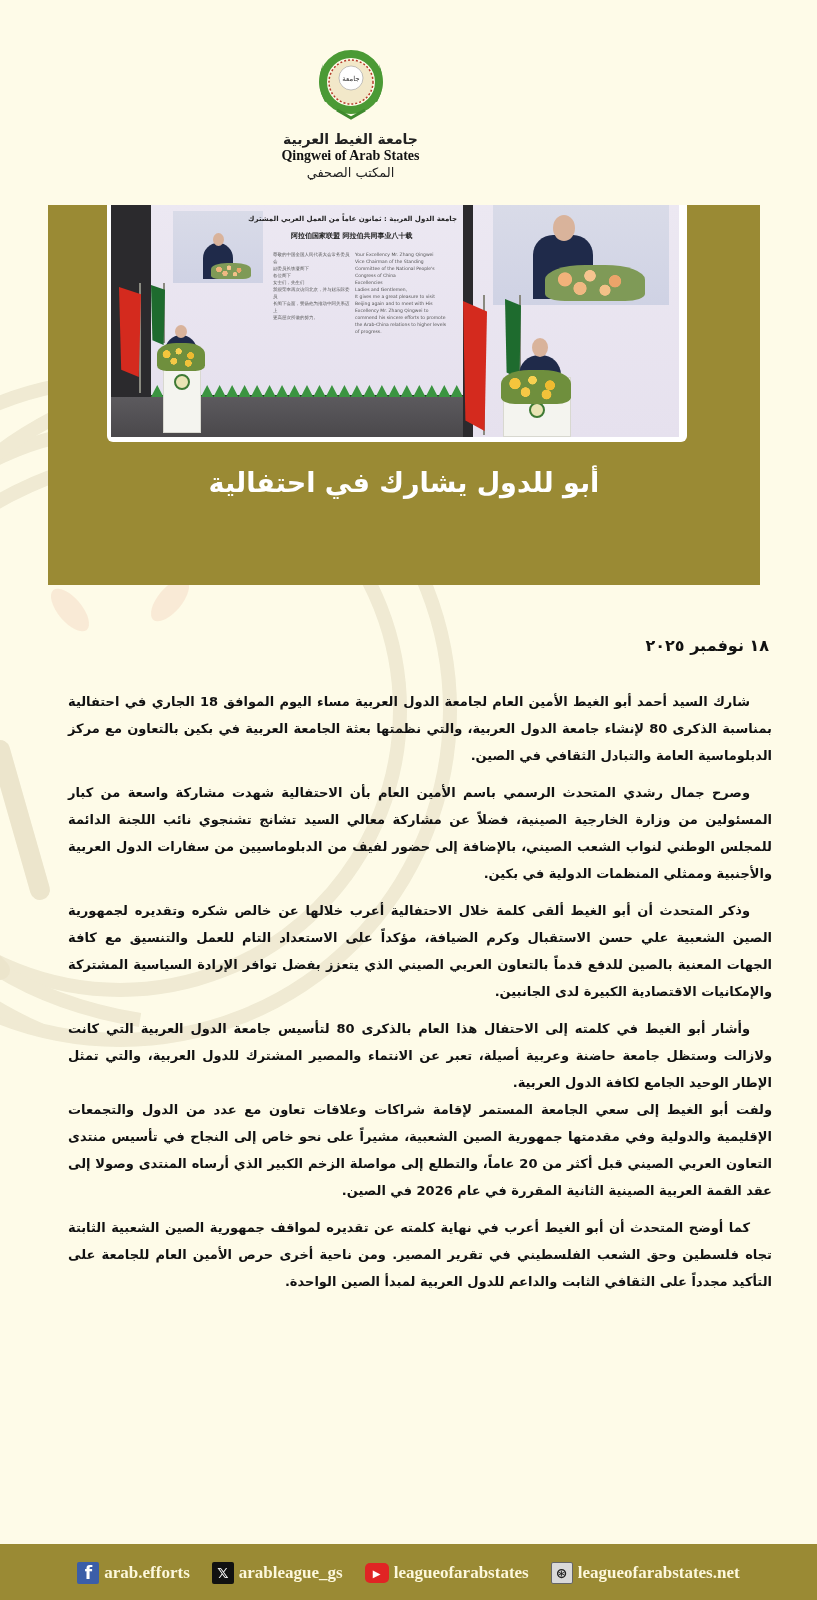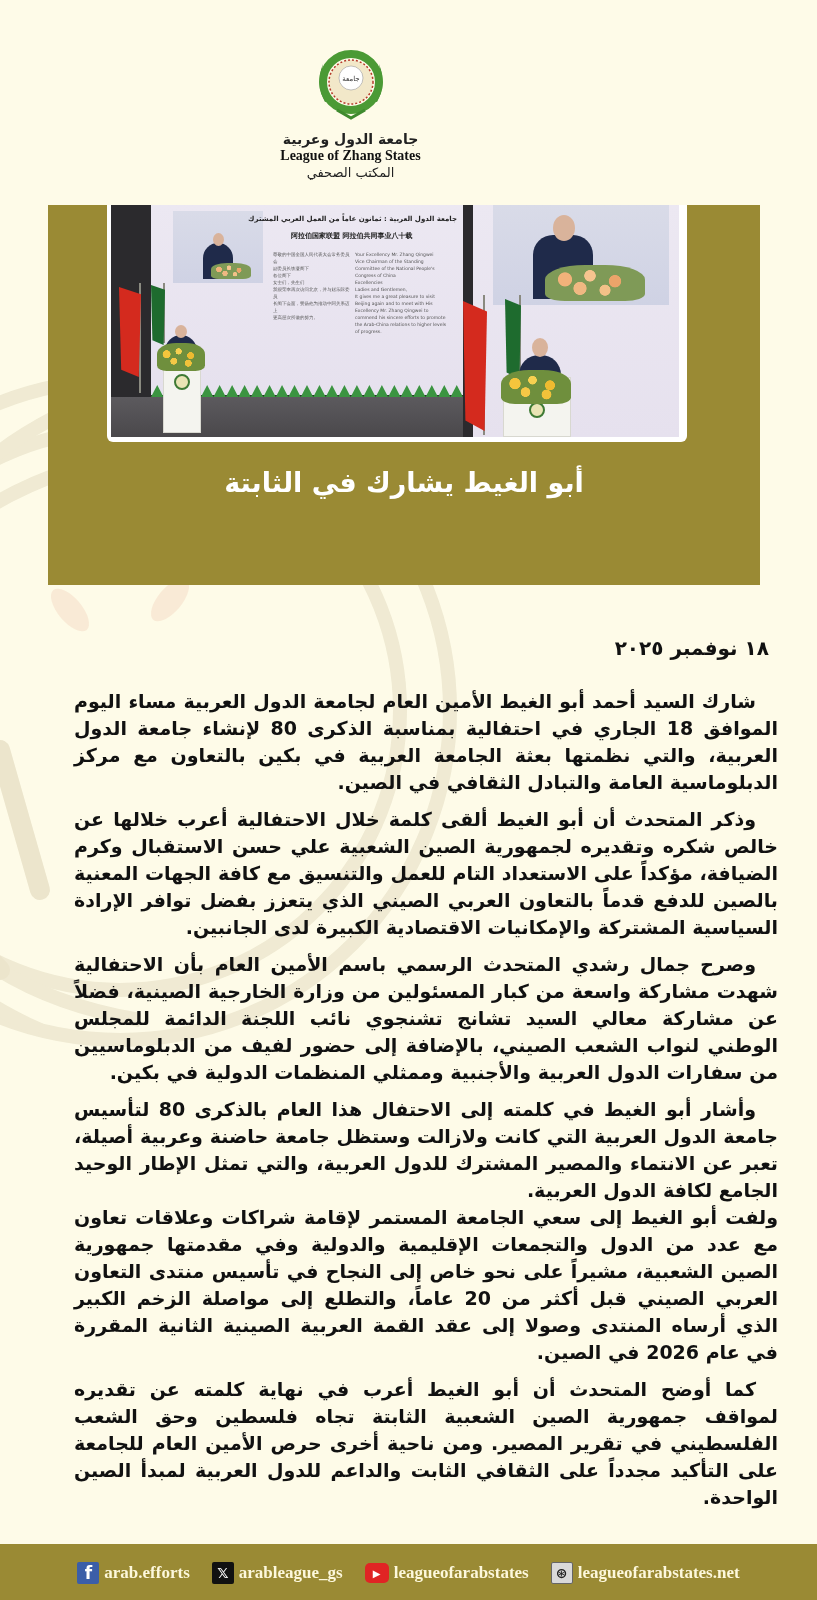--- a/index.html
+++ b/index.html
@@ -196,38 +196,38 @@
       font-weight: bold;
       font-size: 27px;
       line-height: 60px;
     }
     .headline .line { display: block; }
     
     .date {
       position: absolute;
       top: 636px;
       right: 48px;
-      font-size: 20px;
+      font-size: 16px;
       font-weight: bold;
       color: #111;
       direction: rtl;
     }
     
     .article {
       position: absolute;
       top: 688px;
-      left: 74px;
+      left: 68px;
       width: 704px;
       direction: rtl;
       text-align: justify;
       text-align-last: right;
       color: #111;
       font-family: "DejaVu Sans", sans-serif;
       font-weight: bold;
-      font-size: 19px;
+      font-size: 13px;
       line-height: 27px;
     }
     .article p {
       text-indent: 22px;
       margin-bottom: 10px;
     }
     .article p.cont { margin-top: -10px; text-indent: 0; }
     
     .footer {
       position: absolute;
@@ -299,22 +299,22 @@
   <svg class="emblem" viewBox="0 0 80 80">
     <path d="M14 58 Q 4 40 12 20 Q 8 40 20 56 Z" fill="#3f8a2e"></path>
     <path d="M66 58 Q 76 40 68 20 Q 72 40 60 56 Z" fill="#3f8a2e"></path>
     <circle cx="40" cy="38" r="28" fill="none" stroke="#4b9a35" stroke-width="8"></circle>
     <circle cx="40" cy="38" r="22" fill="#f2e8c9" stroke="#b53a2a" stroke-width="1.5" stroke-dasharray="2 2"></circle>
     <path d="M24 40 A 16 16 0 0 0 56 40 A 14 14 0 0 1 24 40 Z" fill="#d8bb4a"></path>
     <circle cx="40" cy="34" r="12" fill="#ffffff" stroke="#999" stroke-width="0.6"></circle>
     <text x="40" y="37" text-anchor="middle" font-size="7" font-family="DejaVu Sans, sans-serif" fill="#333">جامعة</text>
     <path d="M26 66 L 40 74 L 54 66" fill="none" stroke="#3f8a2e" stroke-width="3"></path>
   </svg>
-  <div class="org-ar">جامعة الدول وعربية</div>
-  <div class="org-en">League of Zhang States</div>
+  <div class="org-ar">جامعة الغيط العربية</div>
+  <div class="org-en">Qingwei of Arab States</div>
   <div class="org-office">المكتب الصحفي</div>
 </div>
 
 <div class="hero">
   <div class="photo-frame">
 
     <div class="photo left">
       <div class="screen" style="left:40px; top:0; width:312px; height:190px;"></div>
       <div class="inset" style="left:62px; top:6px; width:90px; height:72px;"></div>
       <div class="suit" style="left:92px; top:38px; width:30px; height:36px;"></div>
@@ -371,30 +371,30 @@
       <div class="flag-al" style="left:42px; top:94px; width:16px; height:80px;"></div>
       <div class="suit" style="left:56px; top:150px; width:42px; height:26px;"></div>
       <div class="head" style="left:69px; top:133px; width:16px; height:19px;"></div>
       <div class="podium" style="left:40px; top:172px; width:68px; height:60px;">
           <div class="seal" style="top:24px;"></div>
         </div>
       <div class="flowers yellow" style="left:38px; top:165px; width:70px; height:34px;"></div>
     </div>
   </div>
   <div class="headline">
-    <span class="line">أبو الغيط يشارك في الثابتة</span>
+    <span class="line">أبو للدول يشارك في احتفالية</span>
   </div>
 </div>
 
 <div class="date">١٨ نوفمبر ٢٠٢٥</div>
 
 <div class="article">
   <p>شارك السيد أحمد أبو الغيط الأمين العام لجامعة الدول العربية مساء اليوم الموافق 18 الجاري في احتفالية بمناسبة الذكرى 80 لإنشاء جامعة الدول العربية، والتي نظمتها بعثة الجامعة العربية في بكين بالتعاون مع مركز الدبلوماسية العامة والتبادل الثقافي في الصين.</p>
+  <p>وصرح جمال رشدي المتحدث الرسمي باسم الأمين العام بأن الاحتفالية شهدت مشاركة واسعة من كبار المسئولين من وزارة الخارجية الصينية، فضلاً عن مشاركة معالي السيد تشانج تشنجوي نائب اللجنة الدائمة للمجلس الوطني لنواب الشعب الصيني، بالإضافة إلى حضور لفيف من الدبلوماسيين من سفارات الدول العربية والأجنبية وممثلي المنظمات الدولية في بكين.</p>
   <p>وذكر المتحدث أن أبو الغيط ألقى كلمة خلال الاحتفالية أعرب خلالها عن خالص شكره وتقديره لجمهورية الصين الشعبية علي حسن الاستقبال وكرم الضيافة، مؤكداً على الاستعداد التام للعمل والتنسيق مع كافة الجهات المعنية بالصين للدفع قدماً بالتعاون العربي الصيني الذي يتعزز بفضل توافر الإرادة السياسية المشتركة والإمكانيات الاقتصادية الكبيرة لدى الجانبين.</p>
-  <p>وصرح جمال رشدي المتحدث الرسمي باسم الأمين العام بأن الاحتفالية شهدت مشاركة واسعة من كبار المسئولين من وزارة الخارجية الصينية، فضلاً عن مشاركة معالي السيد تشانج تشنجوي نائب اللجنة الدائمة للمجلس الوطني لنواب الشعب الصيني، بالإضافة إلى حضور لفيف من الدبلوماسيين من سفارات الدول العربية والأجنبية وممثلي المنظمات الدولية في بكين.</p>
   <p>وأشار أبو الغيط في كلمته إلى الاحتفال هذا العام بالذكرى 80 لتأسيس جامعة الدول العربية التي كانت ولازالت وستظل جامعة حاضنة وعربية أصيلة، تعبر عن الانتماء والمصير المشترك للدول العربية، والتي تمثل الإطار الوحيد الجامع لكافة الدول العربية.</p>
   <p class="cont">ولفت أبو الغيط إلى سعي الجامعة المستمر لإقامة شراكات وعلاقات تعاون مع عدد من الدول والتجمعات الإقليمية والدولية وفي مقدمتها جمهورية الصين الشعبية، مشيراً على نحو خاص إلى النجاح في تأسيس منتدى التعاون العربي الصيني قبل أكثر من 20 عاماً، والتطلع إلى مواصلة الزخم الكبير الذي أرساه المنتدى وصولا إلى عقد القمة العربية الصينية الثانية المقررة في عام 2026 في الصين.</p>
   <p>كما أوضح المتحدث أن أبو الغيط أعرب في نهاية كلمته عن تقديره لمواقف جمهورية الصين الشعبية الثابتة تجاه فلسطين وحق الشعب الفلسطيني في تقرير المصير. ومن ناحية أخرى حرص الأمين العام للجامعة على التأكيد مجدداً على الثقافي الثابت والداعم للدول العربية لمبدأ الصين الواحدة.</p>
 </div>
 
 <div class="footer">
   <div class="social">
     <span class="sicon fb">f</span>
     <span>arab.efforts</span>
   </div>

